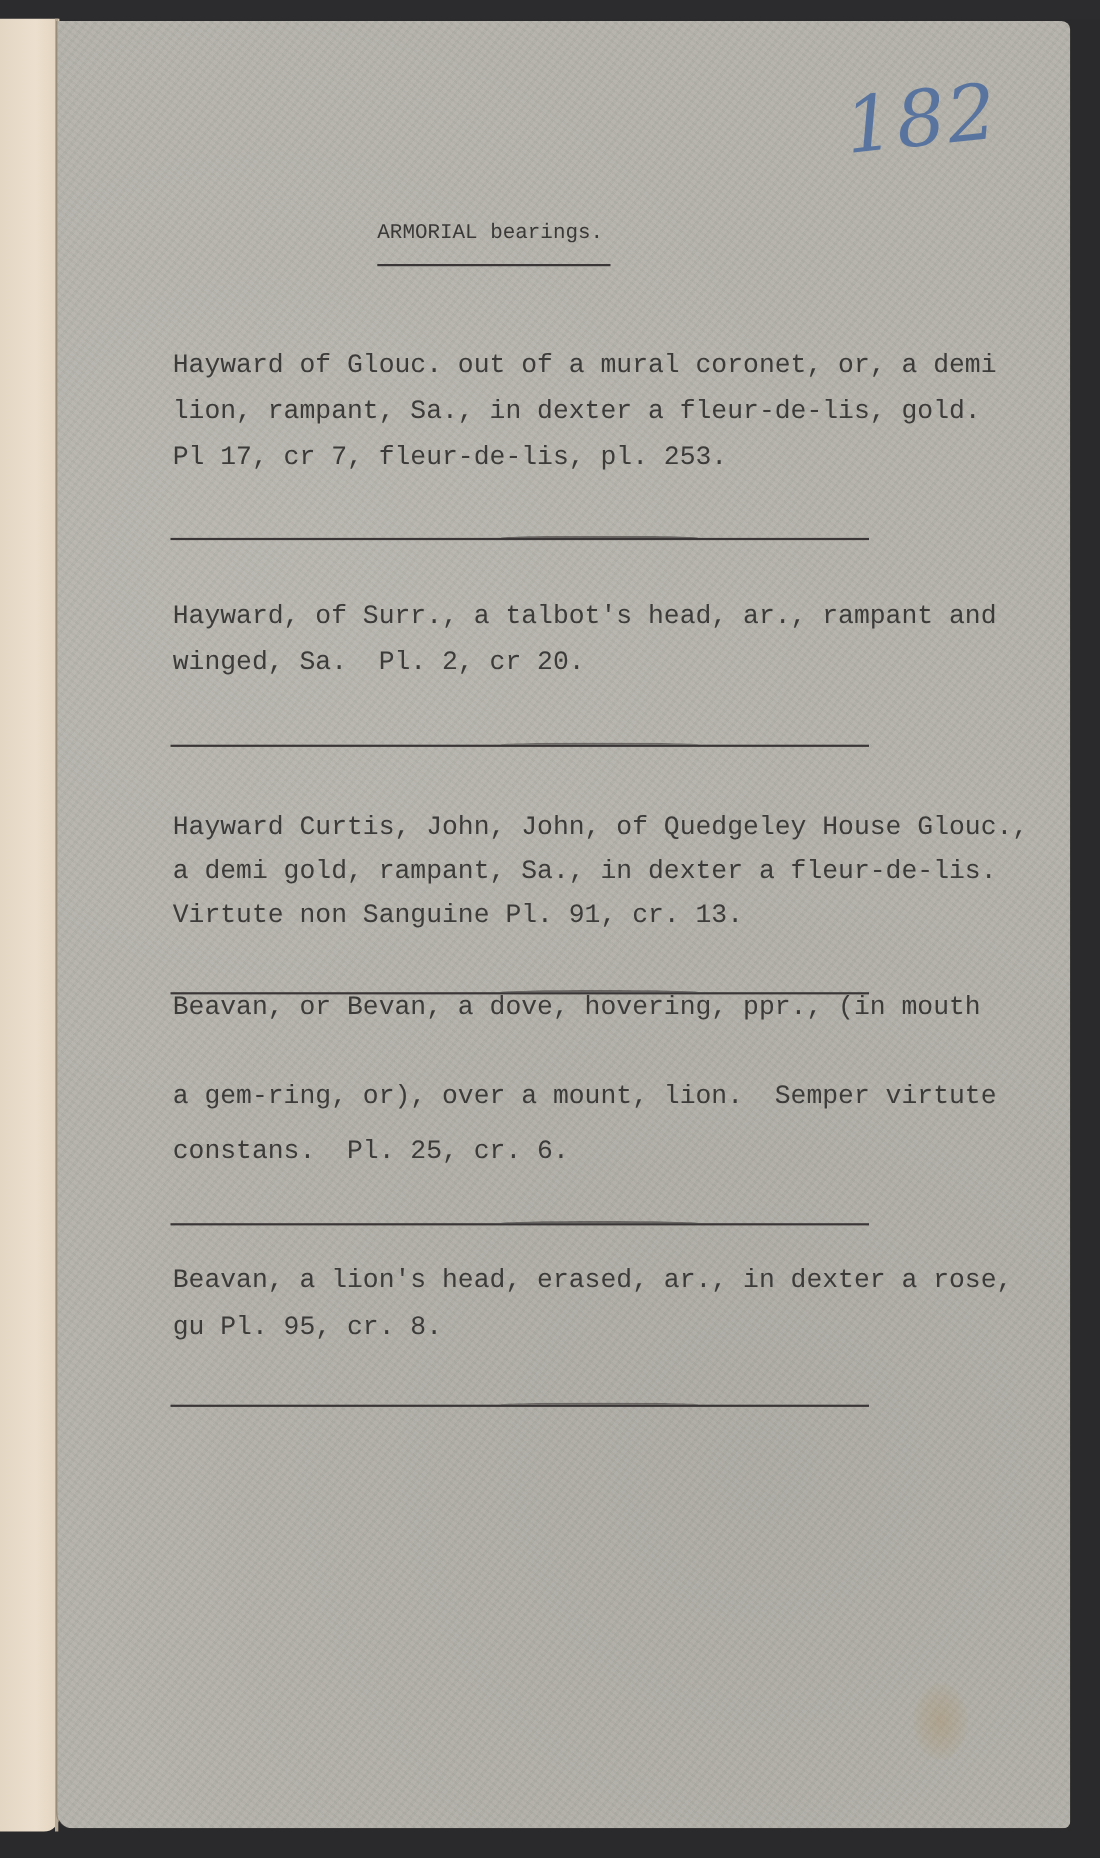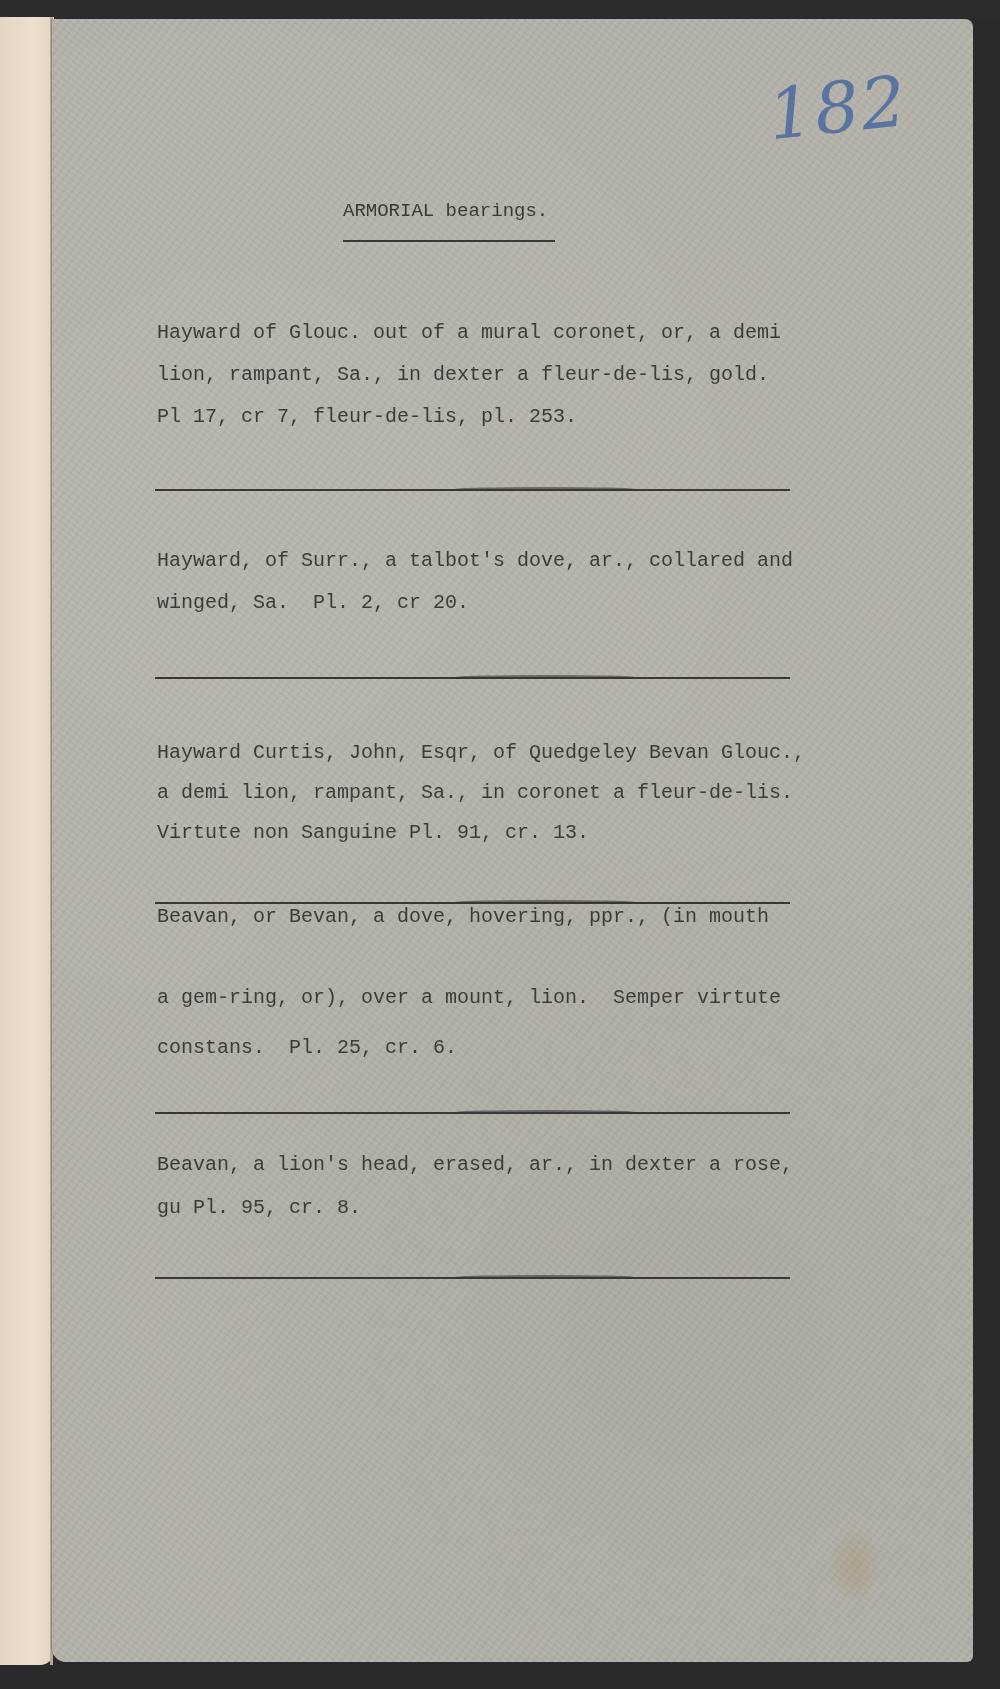--- a/index.html
+++ b/index.html
@@ -81,21 +81,21 @@
   }
   .title-underline {
     position: absolute;
     left: 343px; top: 240px;
     width: 212px; height: 2px;
     background: #3a3637;
   }
   .line {
     position: absolute;
     left: 157px;
-    font-size: 20px;
+    font-size: 24px;
     line-height: 24px;
     color: #3d3b3a;
     white-space: pre;
     letter-spacing: 0px;
   }
   .sep {
     position: absolute;
     left: 155px;
     width: 635px;
     height: 2px;
@@ -128,28 +128,28 @@
   <div class="title-underline"></div>
 
   <div>
     <div class="line" style="top:321px">Hayward of Glouc. out of a mural coronet, or, a demi</div>
     <div class="line" style="top:363px">lion, rampant, Sa., in dexter a fleur-de-lis, gold.</div>
     <div class="line" style="top:405px">Pl 17, cr 7, fleur-de-lis, pl. 253.</div>
   </div>
   <div class="sep" style="top:489px"></div>
 
   <div>
-    <div class="line" style="top:549px">Hayward, of Surr., a talbot's dove, ar., collared and</div>
+    <div class="line" style="top:549px">Hayward, of Surr., a talbot's head, ar., rampant and</div>
     <div class="line" style="top:591px">winged, Sa.  Pl. 2, cr 20.</div>
   </div>
   <div class="sep" style="top:677px"></div>
 
   <div>
-    <div class="line" style="top:741px">Hayward Curtis, John, Esqr, of Quedgeley Bevan Glouc.,</div>
-    <div class="line" style="top:781px">a demi lion, rampant, Sa., in coronet a fleur-de-lis.</div>
+    <div class="line" style="top:741px">Hayward Curtis, John, John, of Quedgeley House Glouc.,</div>
+    <div class="line" style="top:781px">a demi gold, rampant, Sa., in dexter a fleur-de-lis.</div>
     <div class="line" style="top:821px">Virtute non Sanguine Pl. 91, cr. 13.</div>
   </div>
   <div class="sep" style="top:902px"></div>
 
   <div>
     <div class="line" style="top:905px">Beavan, or Bevan, a dove, hovering, ppr., (in mouth</div>
     <div class="line" style="top:986px">a gem-ring, or), over a mount, lion.  Semper virtute</div>
     <div class="line" style="top:1036px">constans.  Pl. 25, cr. 6.</div>
   </div>
   <div class="sep" style="top:1112px"></div>

